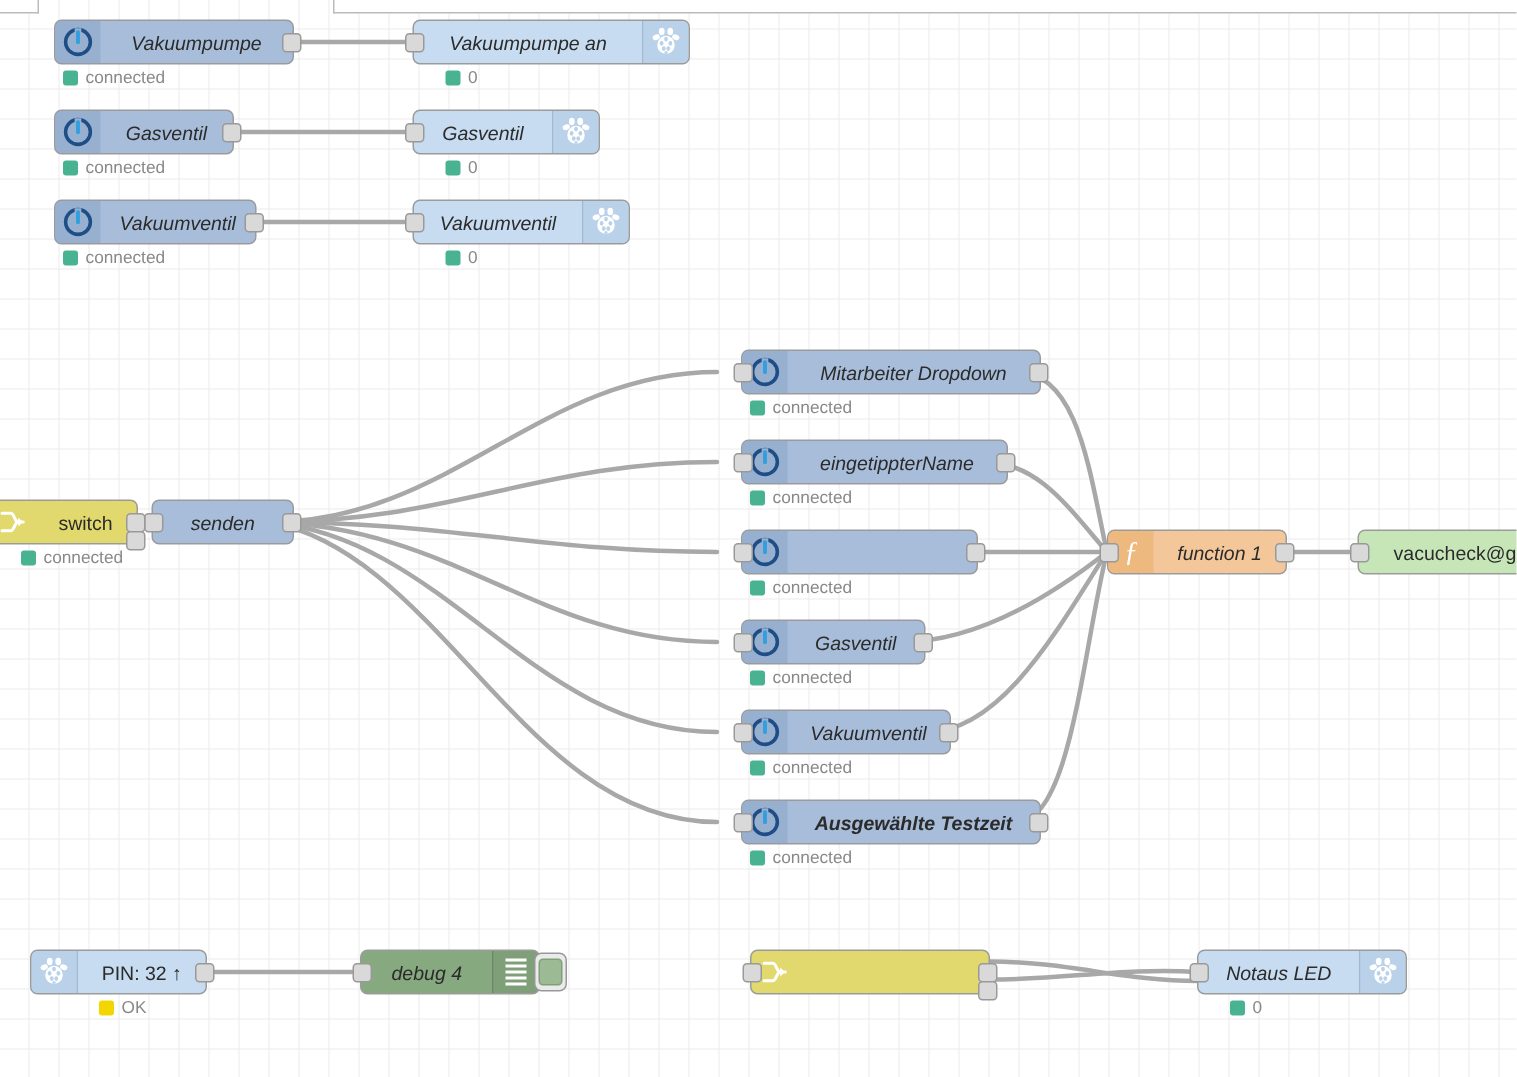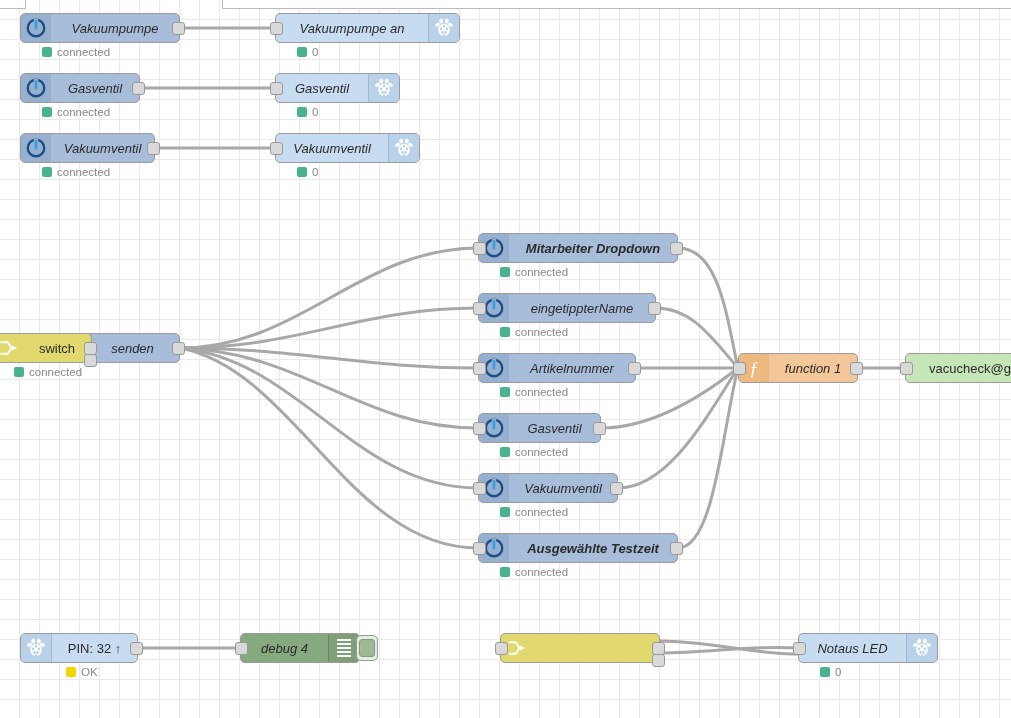--- a/index.html
+++ b/index.html
@@ -24,21 +24,21 @@
 
   .node{position:absolute;box-sizing:border-box;height:30px;border:1px solid #9b9b9b;
         border-radius:5px;display:flex;align-items:stretch;overflow:visible;}
   .node .icon-box{width:30px;flex:0 0 30px;display:flex;align-items:center;justify-content:center;
         border-top-left-radius:4px;border-bottom-left-radius:4px;}
   .node .icon-box.right{border-radius:0 4px 4px 0;border-left:1px solid rgba(0,0,0,.12);
         flex:0 0 30px;width:30px;}
   .node .label{flex:1 1 auto;display:flex;align-items:center;justify-content:center;
         padding:0 9px;font-size:13px;font-style:italic;color:#2b2b2b;white-space:nowrap;}
   .node .label.plain{font-style:normal;}
-  .node.mqtt{background:#a7bdd9;}
+  .node.mqtt{background:#a7bdd9;margin-left:16px;}
   .node.mqtt .icon-box{background:#98b0cf;}
   .node.rpi-out{background:#c7dcf0;justify-content:center;}
   .node.rpi-out .icon-box.right{background:#b9d2ea;}
   .node.rpi-in{background:#c7dcf0;}
   .node.rpi-in .icon-box{background:#b9d2ea;border-radius:4px 0 0 4px;border-right:1px solid rgba(0,0,0,.12);}
   .node.switch-n{background:#e2d96e;}
   .node.func{background:#f4c79a;}
   .node.func .icon-box{background:#edb97f;}
   .node.debug{background:#87a980;}
   .node.debug .icon-box.right{background:#7f9f79;border-left:1px solid rgba(0,0,0,.15);}
@@ -242,21 +242,21 @@
       </div>
       <div class="status" style="left: 14px; top: 366px;">
         <span class="dot"></span>
         <span>connected</span>
       </div>
       <div class="node mqtt" style="left: 85px; top: 333px; width: 95px; z-index: 6;">
         <span class="label">senden</span>
         <span class="port in"></span>
         <span class="port out"></span>
       </div>
-      <div class="node mqtt" style="left: 478px; top: 233px; width: 200px; z-index: 6; font-weight: bold;">
+      <div class="node mqtt" style="left: 478px; top: 233px; width: 200px; z-index: 6;">
         <span class="icon-box">
           <svg class="mqtt-svg" viewBox="0 0 24 24">
             <circle cx="12" cy="12" r="9" fill="none" stroke="#1f4e87" stroke-width="2.6"></circle>
             <rect x="9.6" y="2" width="4.8" height="12" fill="#98b0cf"></rect>
             <rect x="10.6" y="3.5" width="2.8" height="10" rx="1.2" fill="#2f9fe0"></rect>
           </svg>
         </span>
         <span class="label">Mitarbeiter Dropdown</span>
         <span class="port in"></span>
         <span class="port out"></span>
@@ -282,21 +282,20 @@
         <span>connected</span>
       </div>
       <div class="node mqtt" style="left: 478px; top: 353px; width: 158px; z-index: 6;">
         <span class="icon-box">
           <svg class="mqtt-svg" viewBox="0 0 24 24">
             <circle cx="12" cy="12" r="9" fill="none" stroke="#1f4e87" stroke-width="2.6"></circle>
             <rect x="9.6" y="2" width="4.8" height="12" fill="#98b0cf"></rect>
             <rect x="10.6" y="3.5" width="2.8" height="10" rx="1.2" fill="#2f9fe0"></rect>
           </svg>
         </span>
-        <span class="label">Artikelnummer</span>
         <span class="port in"></span>
         <span class="port out"></span>
       </div>
       <div class="status" style="left: 500px; top: 386px;">
         <span class="dot"></span>
         <span>connected</span>
       </div>
       <div class="node mqtt" style="left: 478px; top: 413px; width: 123px; z-index: 6;">
         <span class="icon-box">
           <svg class="mqtt-svg" viewBox="0 0 24 24">

